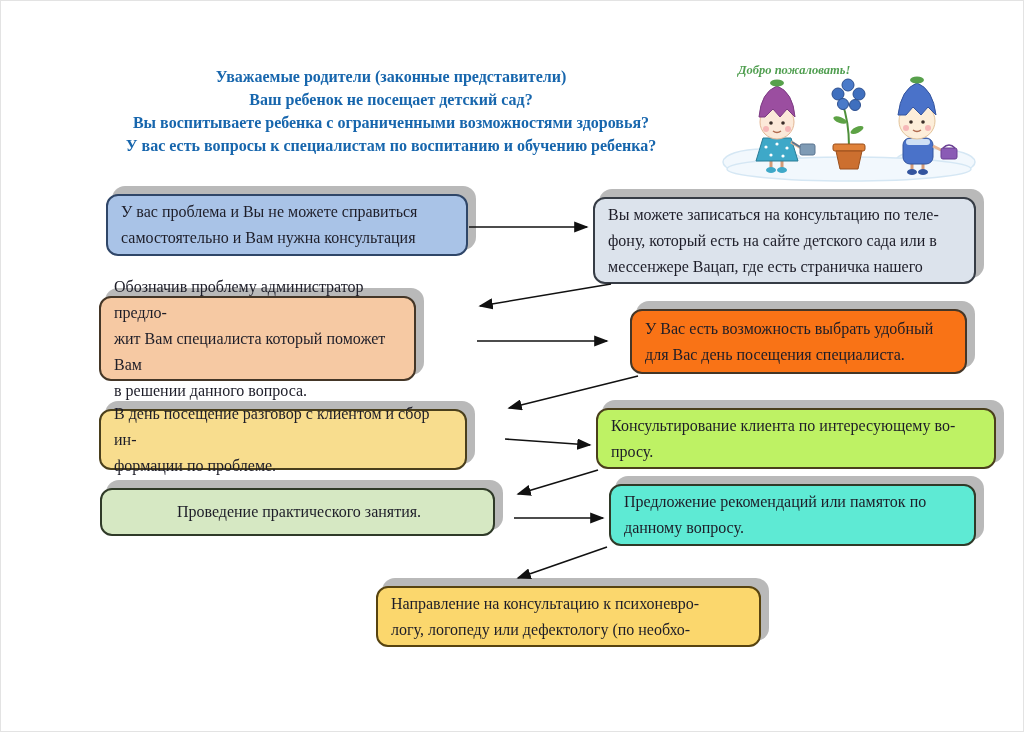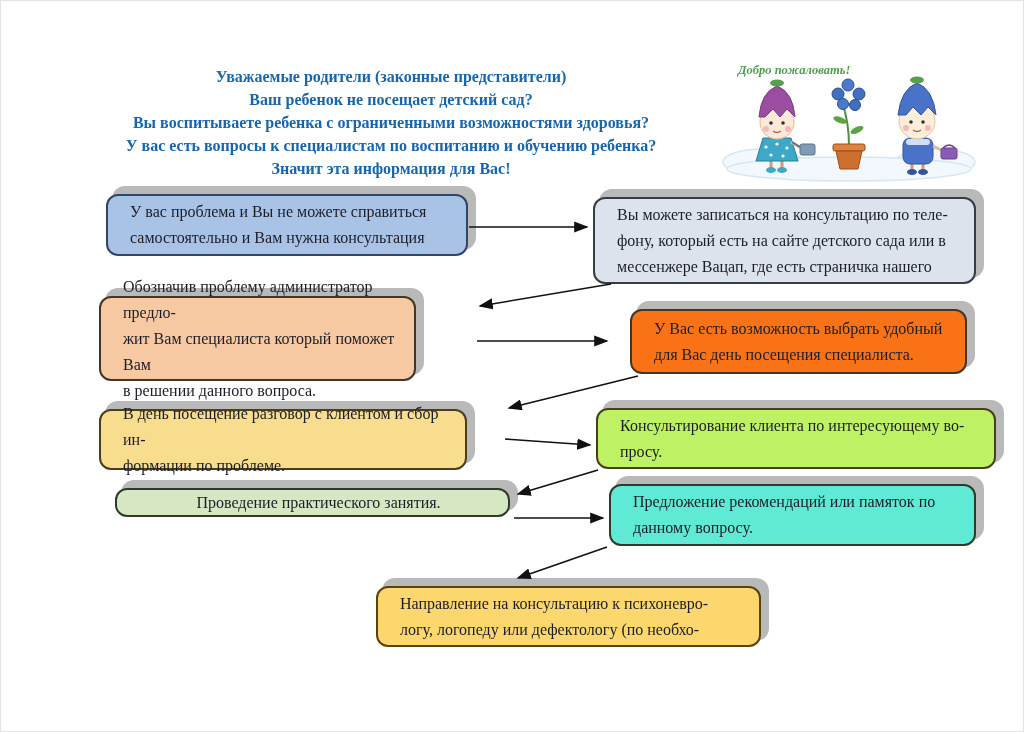--- a/index.html
+++ b/index.html
@@ -16,44 +16,43 @@
     position:absolute;font-size:12.5px;font-weight:bold;font-style:italic;white-space:nowrap;text-align:right;
   }
   .welcome-top{top:62px;left:737px;}
   .welcome-bottom{top:156px;left:822px;}
   .illustration{position:absolute;top:70px;left:720px;width:255px;height:112px;}
   .flow-box{
     position:absolute;border:2px solid #333;border-radius:12px;
     box-shadow:7px -7px 0 1px #b9b9b9;
     display:flex;align-items:center;box-sizing:border-box;
     font-size:16px;color:#1d1d28;line-height:26px;
-    padding:4px 10px 4px 22px;
+    padding:4px 10px 4px 13px;
   }
   .flow-box .box-text{white-space:pre-line;}
   .flow-box.centered{justify-content:center;text-align:center;}
   .box-problem        {left:105px;top:193px;width:362px;height:62px;}
   .box-signup         {left:592px;top:196px;width:383px;height:87px;}
   .box-administrator  {left:98px; top:295px;width:317px;height:85px;}
   .box-choose-day     {left:613px;top:308px;width:337px;height:65px;}
   .box-visit-talk     {left:98px; top:408px;width:368px;height:61px;}
   .box-consulting     {left:595px;top:407px;width:400px;height:61px;}
-  .box-practice       {left:114px;top:487px;width:395px;height:29px;align-items:center;}
+  .box-practice       {left:99px;top:487px;width:395px;height:48px;align-items:center;}
   .box-recommendations{left:608px;top:483px;width:367px;height:62px;}
   .box-referral       {left:375px;top:585px;width:385px;height:61px;}
   .arrows-overlay{position:absolute;left:0;top:0;width:1024px;height:732px;pointer-events:none;}
 </style>
 </head>
 <body>
 
 <div class="page-header" style="color: rgb(23, 102, 173); margin-top: 8px;">
   <div>Уважаемые родители (законные представители)</div>
   <div>Ваш ребенок не посещает детский сад?</div>
   <div>Вы воспитываете ребенка с ограниченными возможностями здоровья?</div>
   <div>У вас есть вопросы к специалистам по воспитанию и обучению ребенка?</div>
-  <div>Значит эта информация для Вас!</div>
 </div>
 
 <div class="welcome-text welcome-top" style="color: rgb(79, 158, 79);">Добро пожаловать!</div>
 <div class="welcome-text welcome-bottom" style="color: rgb(46, 116, 181);">Будем рады Вам помочь!</div>
 
 <svg class="illustration" viewBox="0 0 255 110">
 
   <g>
     <ellipse cx="42" cy="90" rx="40" ry="13" fill="#f2f8fd" stroke="#d5e7f4" stroke-width="1.5"></ellipse>
     <ellipse cx="214" cy="90" rx="40" ry="13" fill="#f2f8fd" stroke="#d5e7f4" stroke-width="1.5"></ellipse>

